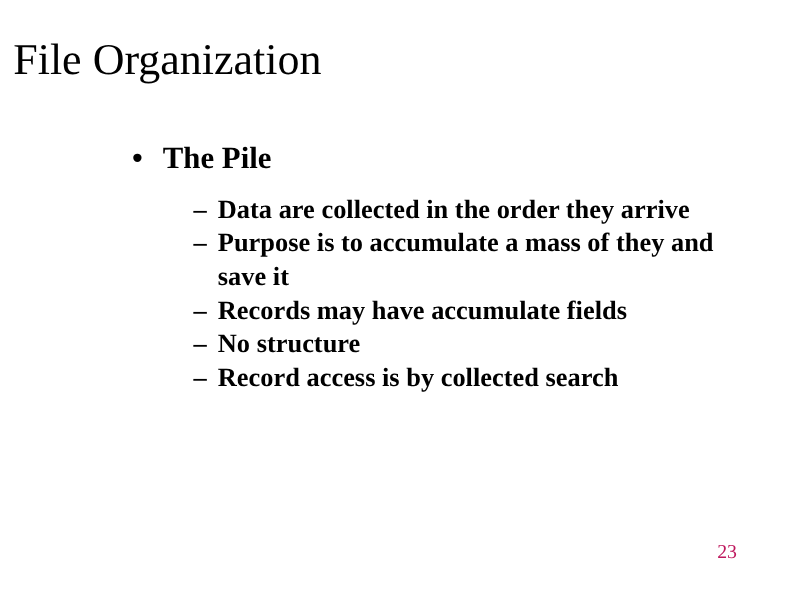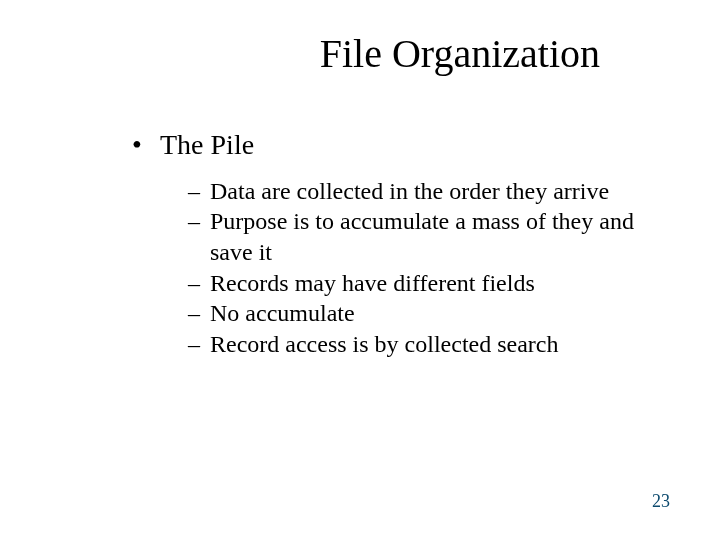--- a/index.html
+++ b/index.html
@@ -17,29 +17,31 @@
     width: 720px;
     height: 540px;
     position: relative;
     box-sizing: border-box;
   }
   .title {
     position: absolute;
     top: 30px;
     left: 0;
     width: 600px;
-    text-align: right;
+    text-align: left;
     font-size: 40px;
     font-weight: 400;
+    padding-left: 12px;
   }
   .body {
     position: absolute;
     top: 128px;
-    left: 132px;
+    left: 120px;
     width: 540px;
+    font-weight: bold;
   }
   .lvl1 {
     font-size: 28px;
     margin: 0 0 14px 0;
     line-height: 1.2;
   }
   .lvl1 .bullet {
     display: inline-block;
     width: 28px;
     vertical-align: top;
@@ -57,21 +59,21 @@
     flex: 0 0 22px;
   }
   .lvl2 .text {
     flex: 1 1 auto;
   }
   .pagenum {
     position: absolute;
     right: 50px;
     bottom: 28px;
     font-size: 18px;
-    color: #0c4a6e;
+    color: #be185d;
   }
 </style>
 </head>
 <body>
 
 <div class="slide">
 
   <div class="title">File Organization</div>
 
   <div class="body">
@@ -82,25 +84,25 @@
       <div class="lvl2">
         <span class="dash">–</span>
         <span class="text">Data are collected in the order they arrive</span>
       </div>
       <div class="lvl2">
         <span class="dash">–</span>
         <span class="text">Purpose is to accumulate a mass of they and save it</span>
       </div>
       <div class="lvl2">
         <span class="dash">–</span>
-        <span class="text">Records may have different fields</span>
+        <span class="text">Records may have accumulate fields</span>
       </div>
       <div class="lvl2">
         <span class="dash">–</span>
-        <span class="text">No accumulate</span>
+        <span class="text">No structure</span>
       </div>
       <div class="lvl2">
         <span class="dash">–</span>
         <span class="text">Record access is by collected search</span>
       </div>
     </div>
   </div>
 
   <div class="pagenum">23</div>
 </div>

